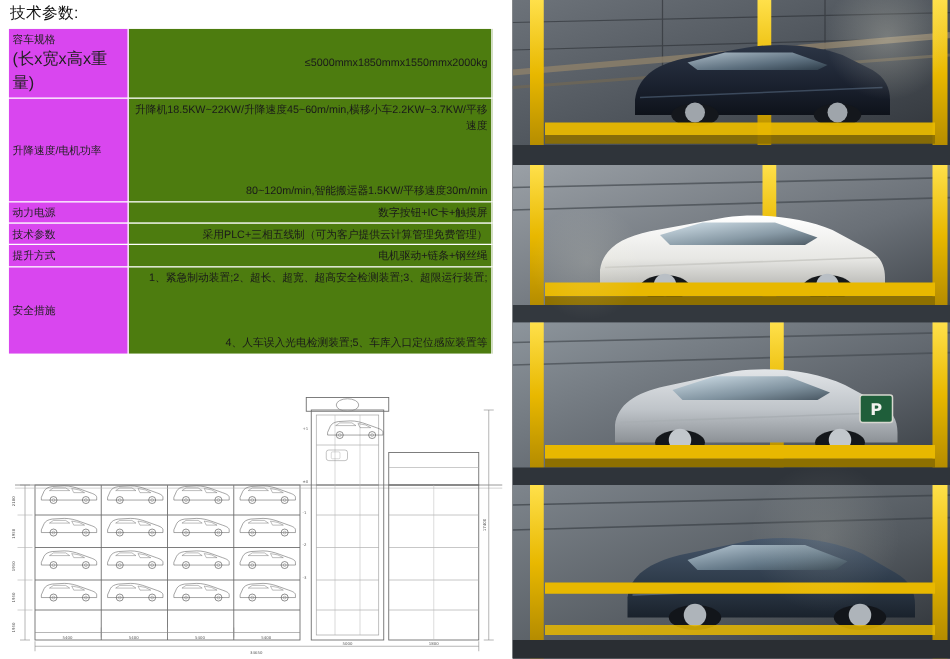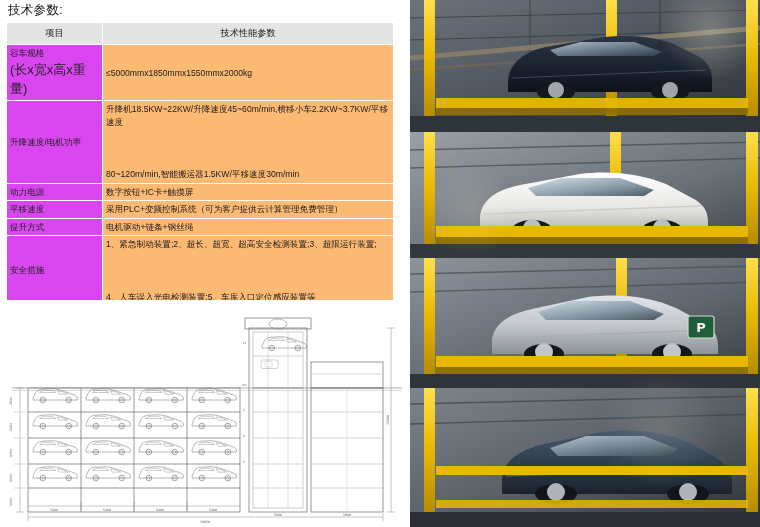--- a/index.html
+++ b/index.html
@@ -55,22 +55,22 @@
     line-height: 1.45;
     vertical-align: middle;
   }
   .spec-table tr td.lbl {
     width: 96px;
     background: #d946ef;
     text-align: left;
     color: #222;
   }
   .spec-table tr td.val {
-    background: #fdba74;
-    text-align: left;
+    background: #4d7c0f;
+    text-align: right;
   }
   .spec-table tr.head td {
     background: #e4e4e4;
     text-align: center;
     font-size: 9.2px;
     padding: 4px 3px;
   }
   .lbl .sub {
     display: block;
     font-size: 13px;
@@ -114,24 +114,20 @@
   <div class="left-col">
 
     <div class="section-title">技术参数:</div>
 
     <table class="spec-table">
       <colgroup>
           <col style="width:96px">
           <col>
         </colgroup>
       <tbody>
-        <tr class="head">
-          <td>项目</td>
-          <td>技术性能参数</td>
-        </tr>
 
         <tr>
           <td class="lbl">
             <span>容车规格</span>
             <span class="sub">(长x宽x高x重量)</span>
           </td>
           <td class="val">
             <span>≤5000mmx1850mmx1550mmx2000kg</span>
           </td>
         </tr>
@@ -150,24 +146,24 @@
           <td class="lbl">
             <span>动力电源</span>
           </td>
           <td class="val">
             <span>数字按钮+IC卡+触摸屏</span>
           </td>
         </tr>
 
         <tr>
           <td class="lbl">
-            <span>平移速度</span>
+            <span>技术参数</span>
           </td>
           <td class="val">
-            <span>采用PLC+变频控制系统（可为客户提供云计算管理免费管理）</span>
+            <span>采用PLC+三相五线制（可为客户提供云计算管理免费管理）</span>
           </td>
         </tr>
 
         <tr>
           <td class="lbl">
             <span>提升方式</span>
           </td>
           <td class="val">
             <span>电机驱动+链条+钢丝绳</span>
           </td>

